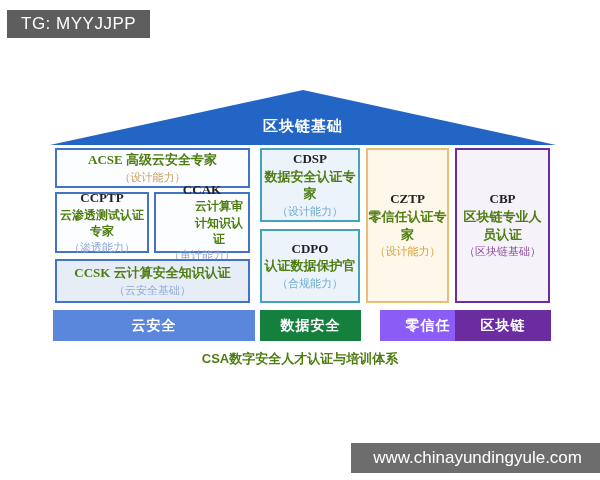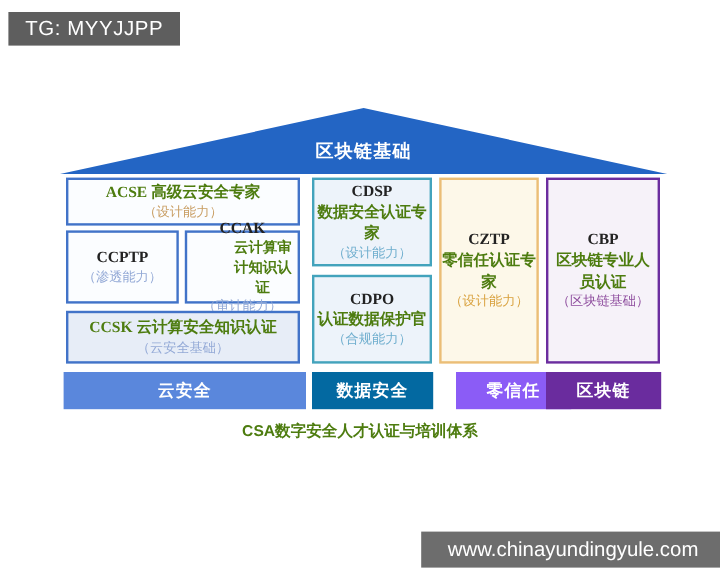--- a/index.html
+++ b/index.html
@@ -70,20 +70,21 @@
   <span class="roof-label">区块链基础</span>
 </div>
 
 <div class="cert-box" style="left: 55px; top: 148px; width: 195px; height: 40px; background: rgb(251, 253, 255); border-color: rgb(66, 115, 200);">
   <div class="cert-title">ACSE 高级云安全专家</div>
   <div class="cert-cap" style="color: rgb(200, 157, 98);">（设计能力）</div>
 </div>
 
 <div class="cert-box" style="left: 55px; top: 192px; width: 94px; height: 61px; background: rgb(251, 253, 255); border-color: rgb(66, 115, 200);">
   <div class="cert-code">CCPTP</div>
+  <div class="cert-title" style="font-size:12px;">云渗透测试认证专家</div>
   <div class="cert-cap" style="color: rgb(147, 169, 214);">（渗透能力）</div>
 </div>
 
 <div class="cert-box" style="left: 154px; top: 192px; width: 96px; height: 61px; background: rgb(251, 253, 255); border-color: rgb(66, 115, 200);">
   <div class="cert-code">CCAK</div>
   <div class="cert-title" style="font-size:12px;padding-left:34px;">云计算审计知识认证</div>
   <div class="cert-cap" style="color: rgb(147, 169, 214);">（审计能力）</div>
 </div>
 
 <div class="cert-box" style="left: 55px; top: 259px; width: 195px; height: 44px; background: rgb(231, 237, 247); border-color: rgb(66, 115, 200);">
@@ -111,21 +112,21 @@
 
 <div class="cert-box" style="left: 455px; top: 148px; width: 95px; height: 155px; padding: 0px 4px; background: rgb(246, 242, 249); border-color: rgb(107, 45, 159);">
   <div class="cert-code">CBP</div>
   <div class="cert-title">区块链专业人员认证</div>
   <div class="cert-cap" style="color: rgb(142, 77, 158);">（区块链基础）</div>
 </div>
 
 <div class="pillar-bar" style="left: 53px; width: 202px; background: rgb(90, 135, 220);">
   <span>云安全</span>
 </div>
-<div class="pillar-bar" style="left: 260px; width: 101px; background: #0369a1;">
+<div class="pillar-bar" style="left: 260px; width: 101px; background: #15803d;">
   <span>数据安全</span>
 </div>
 <div class="pillar-bar" style="left: 380px; width: 96px; background: #8b5cf6;">
   <span>零信任</span>
 </div>
 <div class="pillar-bar" style="left: 455px; width: 96px; background: rgb(106, 44, 158);">
   <span>区块链</span>
 </div>
 
 <div class="caption">CSA数字安全人才认证与培训体系</div>

